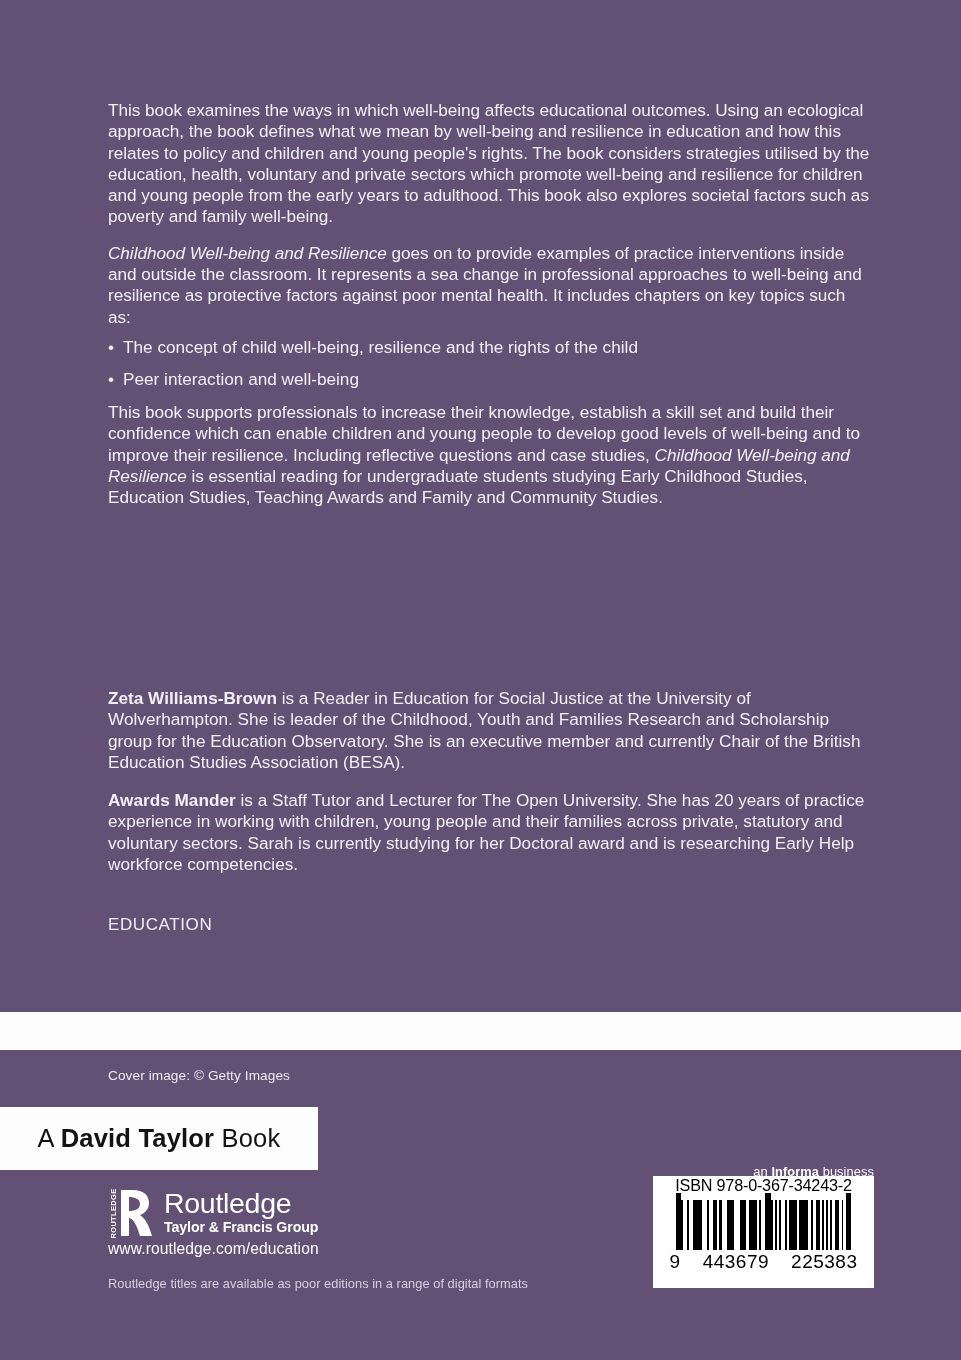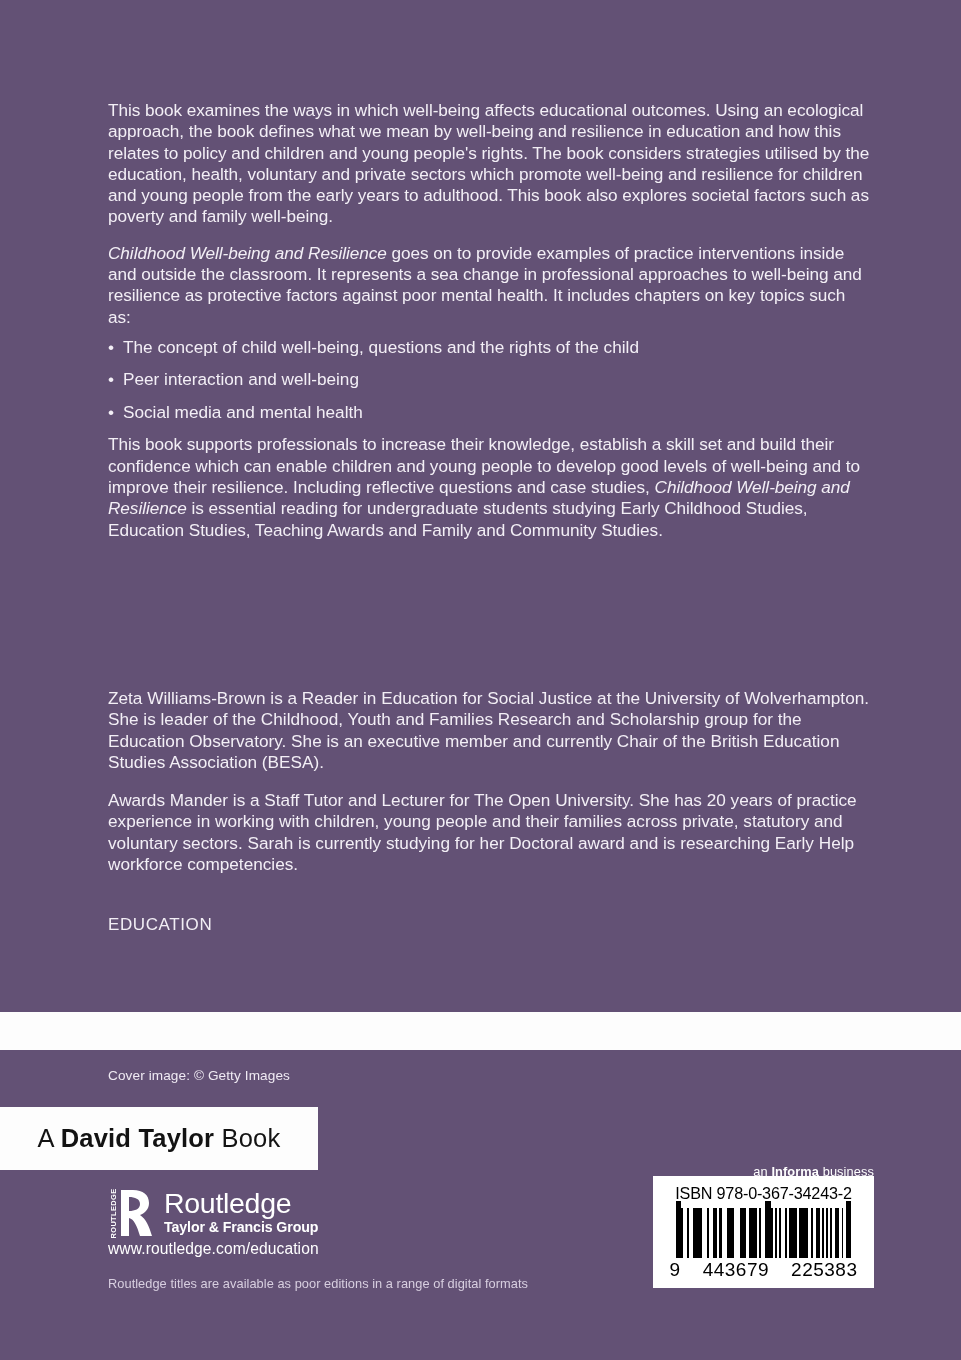--- a/index.html
+++ b/index.html
@@ -65,21 +65,21 @@
     left: 108px;
     top: 688px;
     width: 762px;
   }
   .bio {
     font-size: 17.2px;
     line-height: 21.3px;
     margin: 0 0 17px 0;
     color: #f3eff6;
   }
-  .bio b { font-weight: normal; }
+  .bio b { font-weight: bold; }
 
   
   .subject {
     position: absolute;
     left: 108px;
     top: 915px;
     font-size: 17px;
     letter-spacing: 0.6px;
     color: #f2eef5;
   }
@@ -216,21 +216,20 @@
     width: 221px;
     height: 112px;
     background: #ffffff;
     display: flex;
     flex-direction: column;
     align-items: center;
   }
   .isbn-line {
     font-size: 16.2px;
     color: #000000;
-    margin-top: 8px;
     letter-spacing: -0.2px;
     white-space: nowrap;
   }
   .bars {
     margin-top: 5px;
     height: 50px;
     display: flex;
     align-items: flex-end;
     gap: 0;
   }
@@ -257,23 +256,22 @@
 
   <div class="blurb">
 
     <p class="para">This book examines the ways in which well-being affects educational outcomes. Using an ecological approach, the book defines what we mean by well-being and resilience in education and how this relates to policy and children and young people's rights. The book considers strategies utilised by the education, health, voluntary and private sectors which promote well-being and resilience for children and young people from the early years to adulthood. This book also explores societal factors such as poverty and family well-being.</p>
 
     <div class="gap-after-para"></div>
 
     <p class="para"><i>Childhood Well-being and Resilience</i><span> goes on to provide examples of practice interventions inside and outside the classroom. It represents a sea change in professional approaches to well-being and resilience as protective factors against poor mental health. It includes chapters on key topics such as:</span></p>
 
     <ul class="bullets">
-      <li><span class="b">•</span><span>The concept of child well-being, questions and the rights of the child</span></li>
+      <li><span class="b">•</span><span>The concept of child well-being, resilience and the rights of the child</span></li>
       <li><span class="b">•</span><span>Peer interaction and well-being</span></li>
-      <li><span class="b">•</span><span>Social media and mental health</span></li>
     </ul>
 
     <p class="para"><span>This book supports professionals to increase their knowledge, establish a skill set and build their confidence which can enable children and young people to develop good levels of well-being and to improve their resilience. Including reflective questions and case studies, </span><i>Childhood Well-being and Resilience</i><span> is essential reading for undergraduate students studying Early Childhood Studies, Education Studies, Teaching Awards and Family and Community Studies.</span></p>
 
   </div>
 
   <div class="bios">
     <p class="bio"><b>Zeta Williams-Brown</b><span> is a Reader in Education for Social Justice at the University of Wolverhampton. She is leader of the Childhood, Youth and Families Research and Scholarship group for the Education Observatory. She is an executive member and currently Chair of the British Education Studies Association (BESA).</span></p>
     <p class="bio"><b>Awards Mander</b><span> is a Staff Tutor and Lecturer for The Open University. She has 20 years of practice experience in working with children, young people and their families across private, statutory and voluntary sectors. Sarah is currently studying for her Doctoral award and is researching Early Help workforce competencies.</span></p>
   </div>

